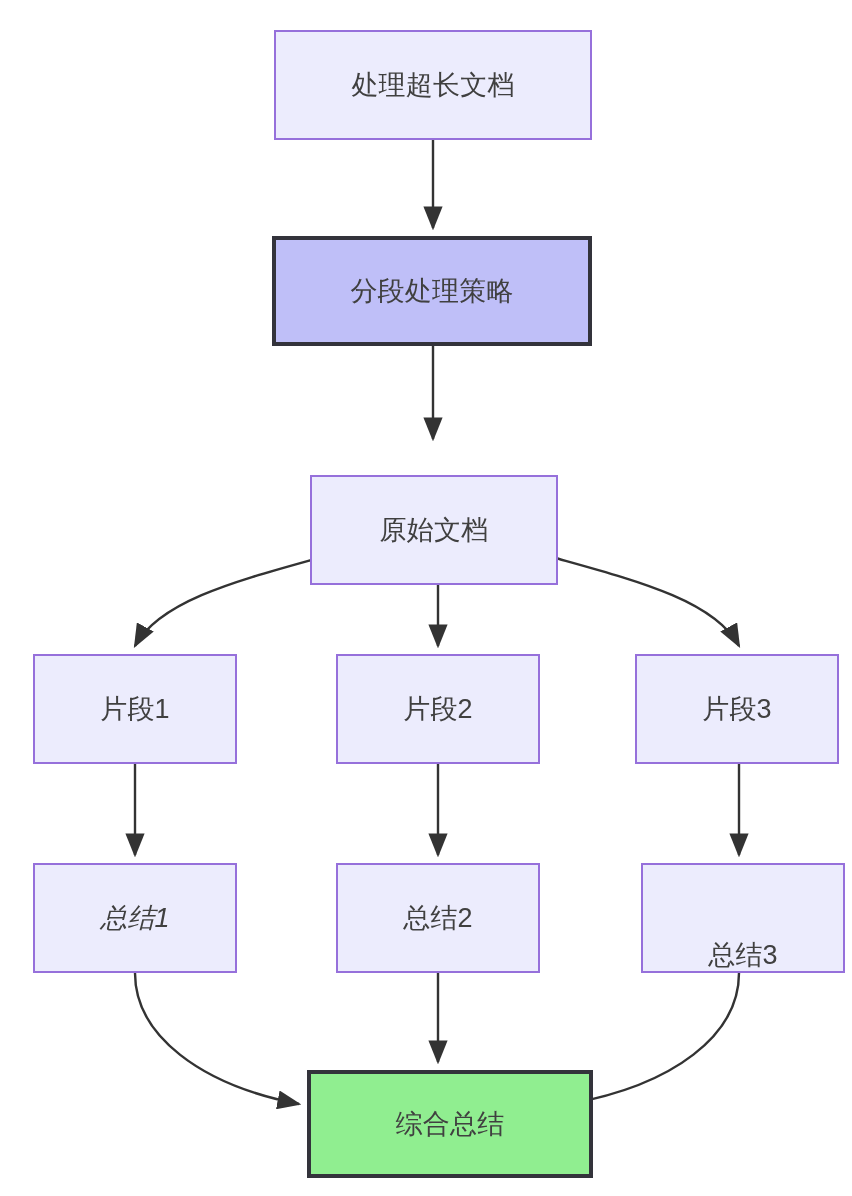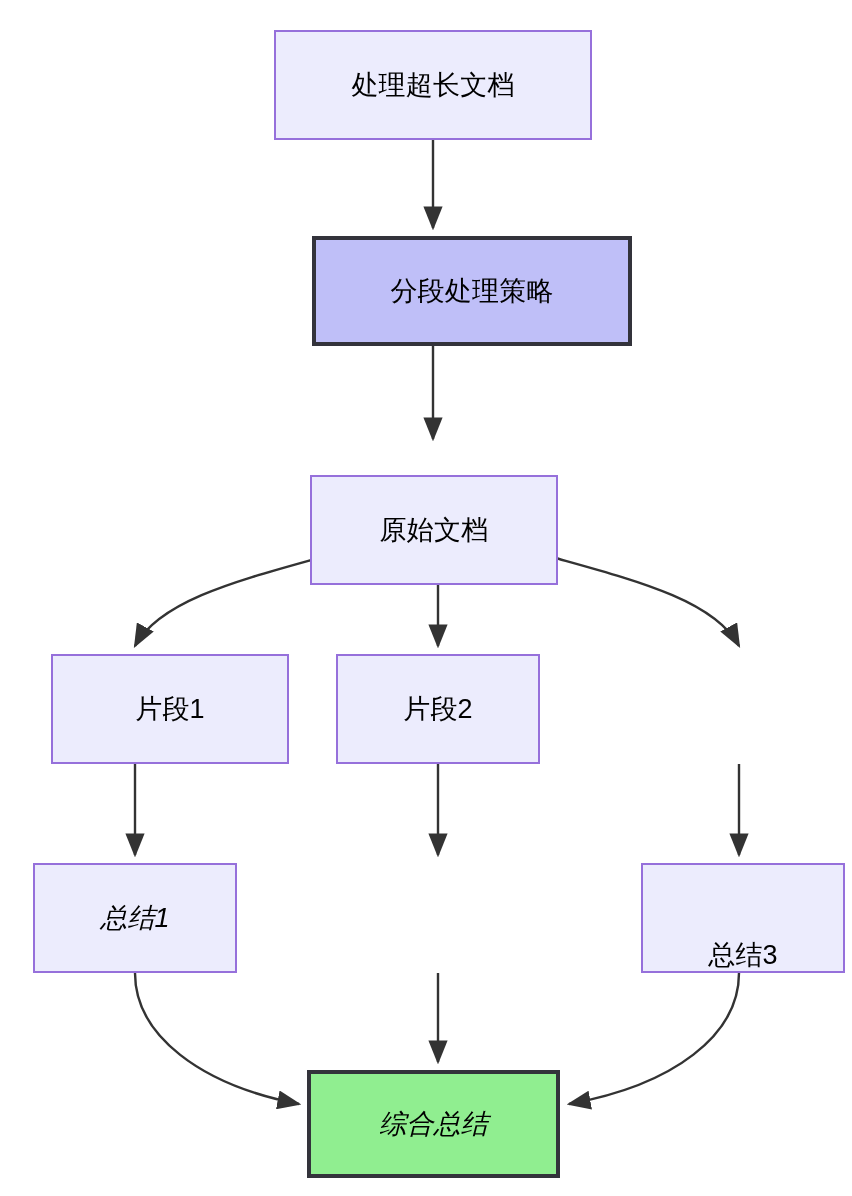--- a/index.html
+++ b/index.html
@@ -28,50 +28,49 @@
     height: 1196px;
     pointer-events: none;
   }
   .node {
     position: absolute;
     box-sizing: border-box;
     display: flex;
     align-items: center;
     justify-content: center;
     text-align: center;
-    color: #000000;
+    color: #404040;
     font-size: 27px;
     line-height: 1.2;
     letter-spacing: 0.2px;
     user-select: none;
   }
   .node.normal {
     background: #ececfd;
     border: 2px solid #9670db;
   }
   .node.highlight {
     background: #bfbff8;
     border: 4px solid #33333b;
-    margin-left: 40px;
   }
   .node.success {
     background: #90ee90;
     border: 4px solid #33333b;
   }
   
   #node-long-doc      { left: 274px; top: 30px;   width: 318px; height: 110px; }
   #node-chunk-strategy{ left: 272px; top: 236px;  width: 320px; height: 110px; }
   #node-source-doc    { left: 310px; top: 447px;  width: 248px; height: 110px; margin-top: 28px; }
-  #node-fragment-1    { left: 51px;  top: 654px;  width: 238px; height: 110px; align-items: center; }
+  #node-fragment-1    { left: 33px;  top: 654px;  width: 204px; height: 110px; align-items: center; }
   #node-fragment-2    { left: 336px; top: 654px;  width: 204px; height: 110px; text-align: center; }
   #node-fragment-3    { left: 635px; top: 654px;  width: 204px; height: 110px; }
   #node-summary-1     { left: 33px;  top: 863px;  width: 204px; height: 110px; font-style: italic; }
   #node-summary-2     { left: 336px; top: 863px;  width: 204px; height: 110px; }
   #node-summary-3     { left: 641px; top: 863px;  width: 204px; height: 110px; align-items: flex-end; }
-  #node-final-summary { left: 307px; top: 1070px; width: 253px; height: 108px; font-style: italic; }
+  #node-final-summary { left: 307px; top: 1070px; width: 286px; height: 108px; }
 </style>
 </head>
 <body>
 
 <div id="flow-root">
 
   <svg class="edges" viewBox="0 0 852 1196" xmlns="http://www.w3.org/2000/svg">
     <defs>
       <marker id="arrowhead" markerWidth="10" markerHeight="8" refX="9" refY="4" orient="auto" markerUnits="strokeWidth">
         <path d="M0,0 L10,4 L0,8 z" fill="#333333"></path>
@@ -114,25 +113,31 @@
   </div>
 
   <div class="node normal" id="node-fragment-1">
     <span>片段1</span>
   </div>
 
   <div class="node normal" id="node-fragment-2">
     <span>片段2</span>
   </div>
 
+  <div class="node normal" id="node-fragment-3">
+    <span>片段3</span>
+  </div>
 
   <div class="node normal" id="node-summary-1">
     <span>总结1</span>
   </div>
 
+  <div class="node normal" id="node-summary-2">
+    <span>总结2</span>
+  </div>
 
   <div class="node normal" id="node-summary-3">
     <span>总结3</span>
   </div>
 
   <div class="node success" id="node-final-summary">
     <span>综合总结</span>
   </div>
 
 </div>

